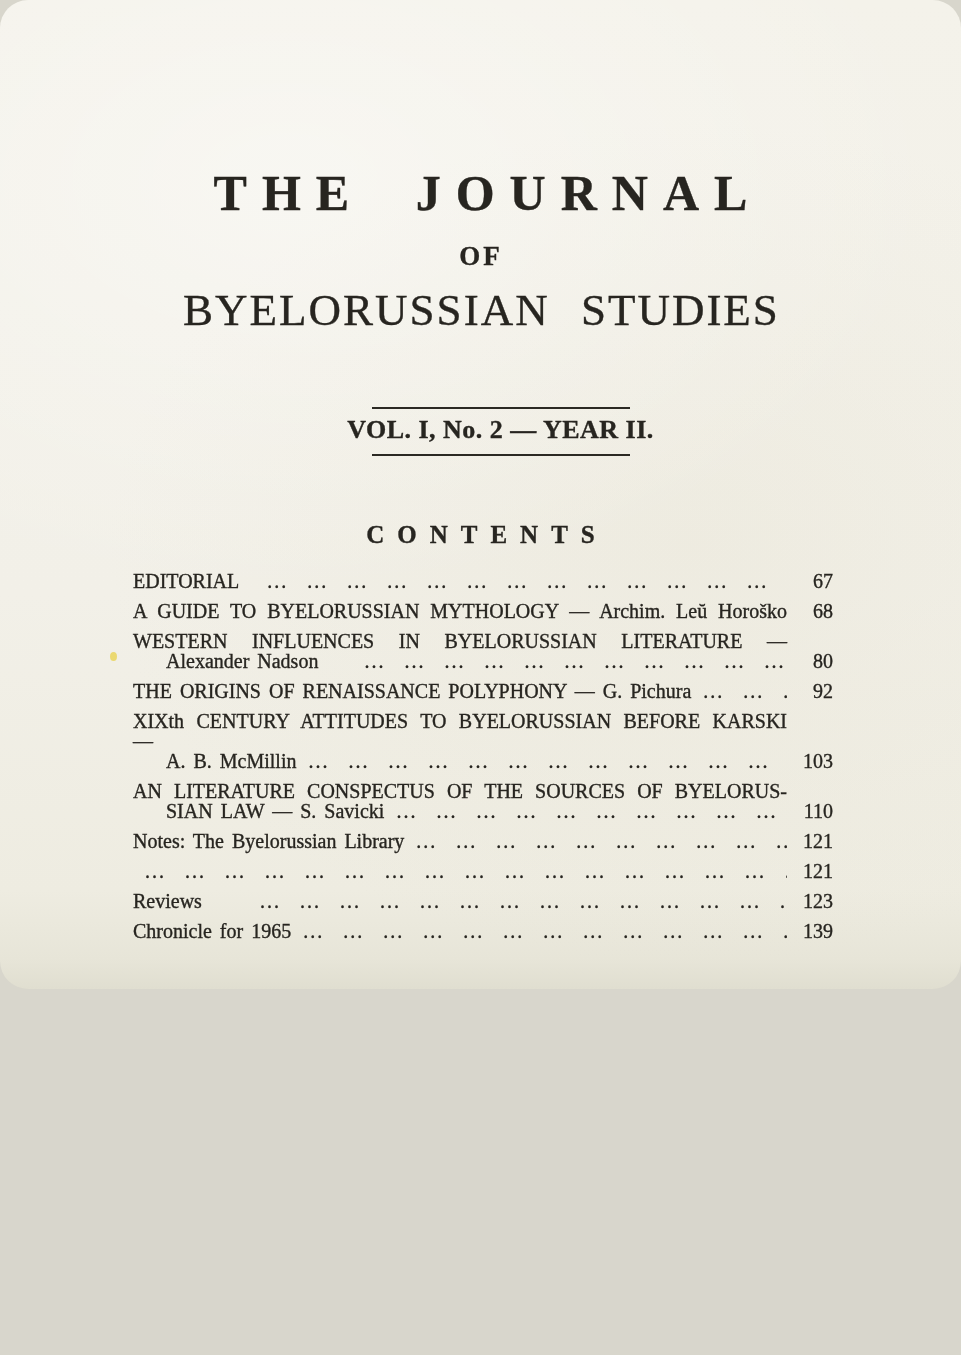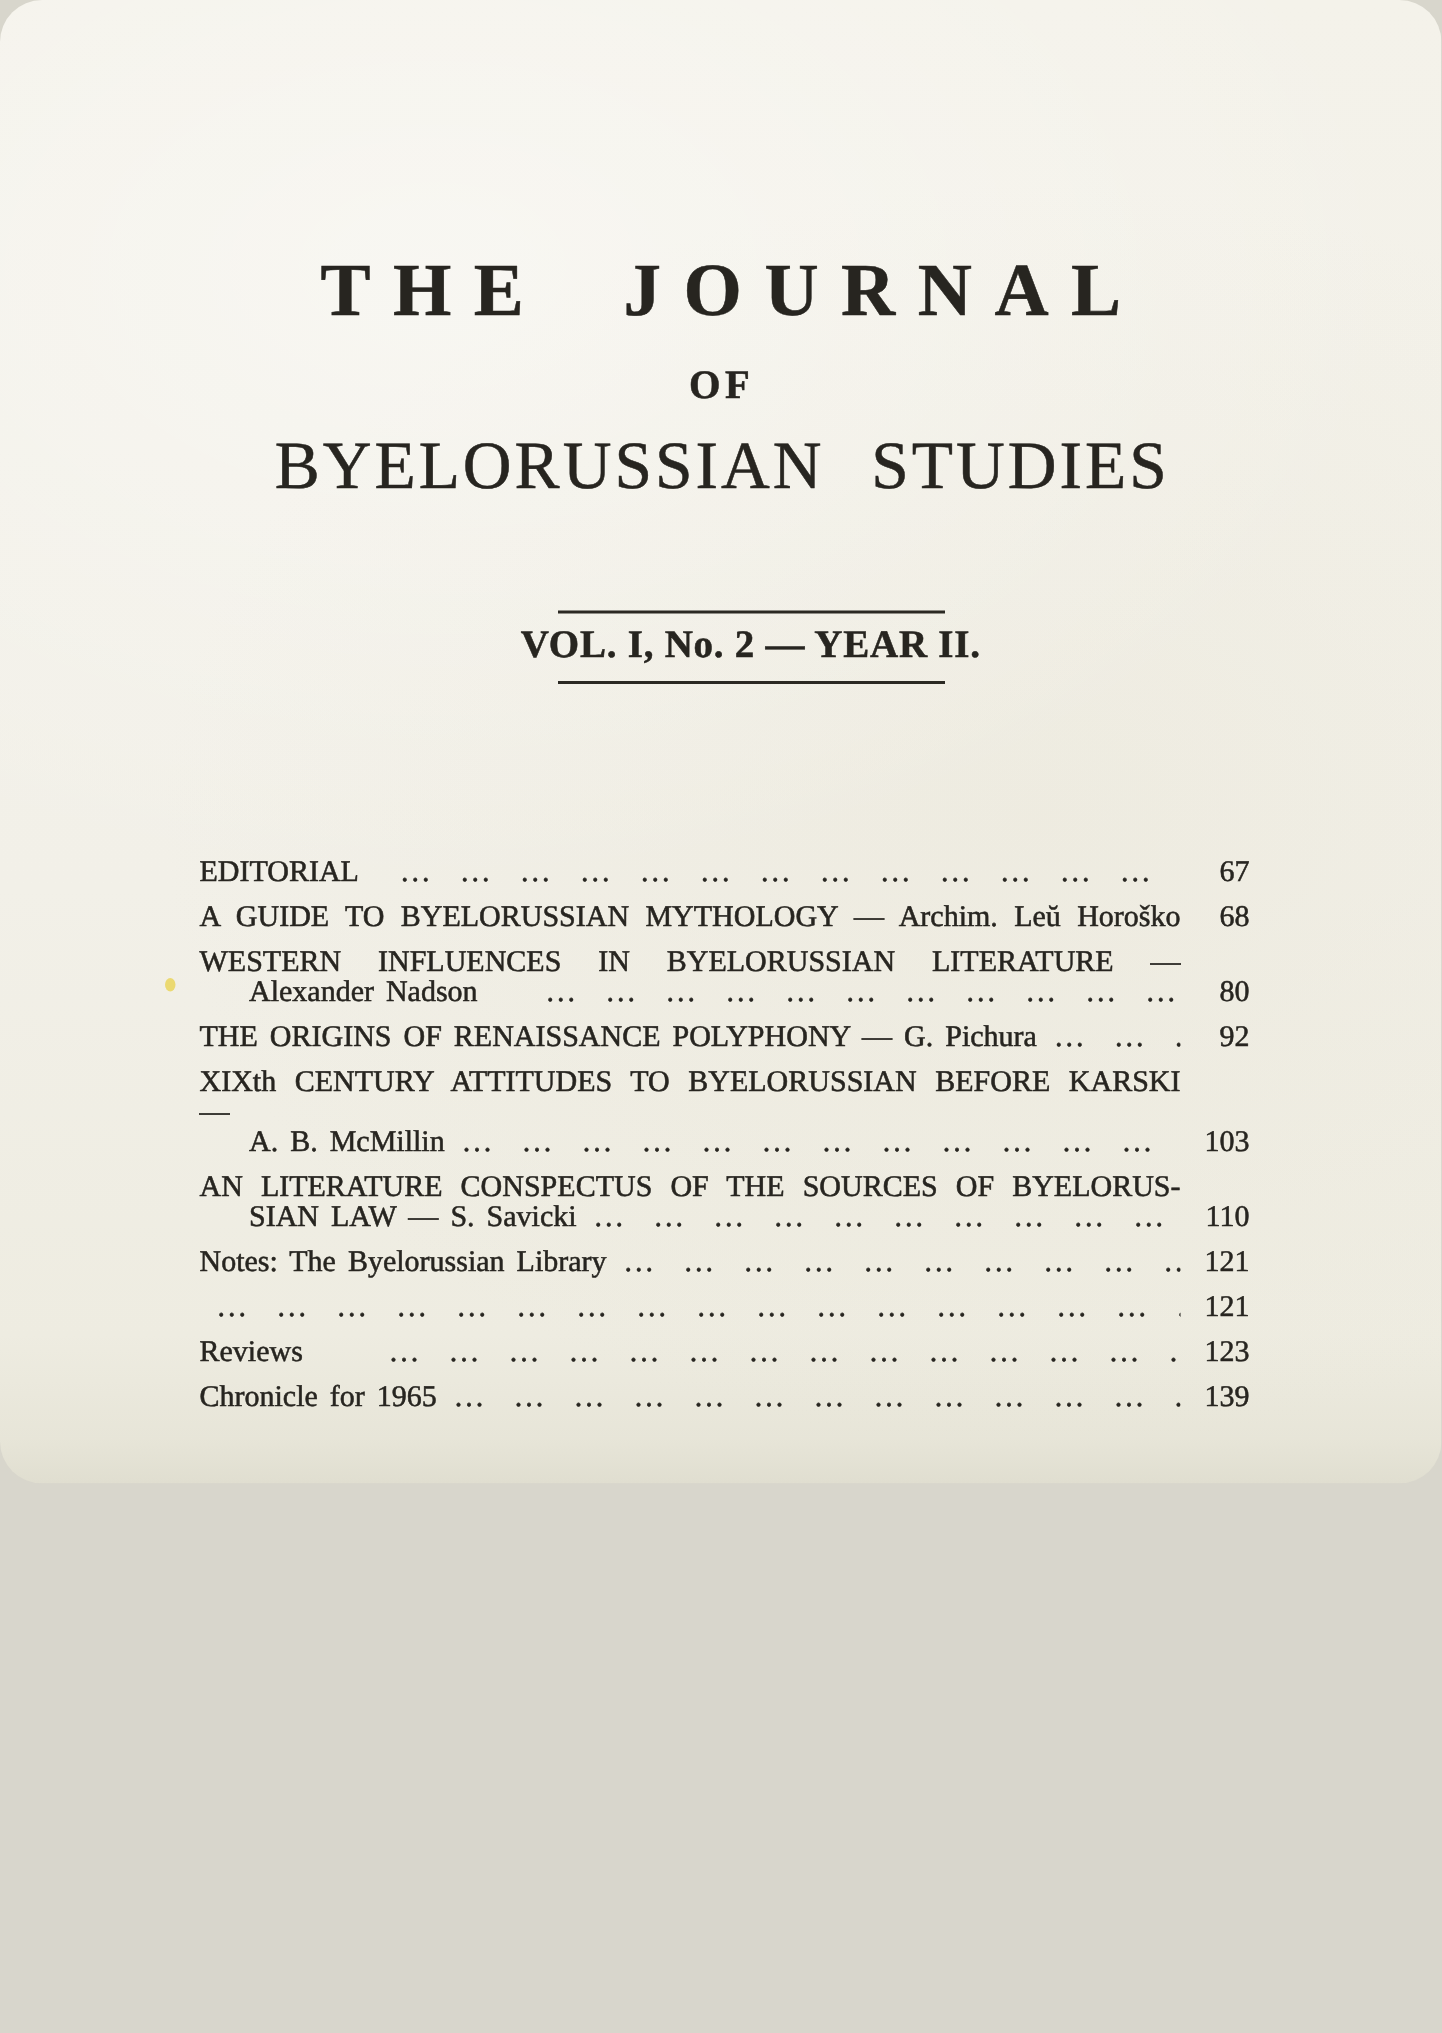--- a/index.html
+++ b/index.html
@@ -55,20 +55,21 @@
   <div class="abs-center title1">THE JOURNAL</div>
   <div class="abs-center title2">OF</div>
   <div class="abs-center title3">BYELORUSSIAN STUDIES</div>
 
   <div class="issue-block">
     <div class="issue-rule"></div>
     <div class="issue-label">VOL. I, No. 2 — YEAR II.</div>
     <div class="issue-rule"></div>
   </div>
 
+  <div class="abs-center contents-h">CONTENTS</div>
 
   <div class="toc">
       <div class="toc-entry">
         <div class="toc-line">
           <span class="txt"><span>EDITORIAL</span></span>
           <span class="leader gap-md">... ... ... ... ... ... ... ... ... ... ... ... ... ... ... ... ... ... ... ... ... ... </span>
           <span class="pg">67</span>
         </div>
       </div>
       <div class="toc-entry">

